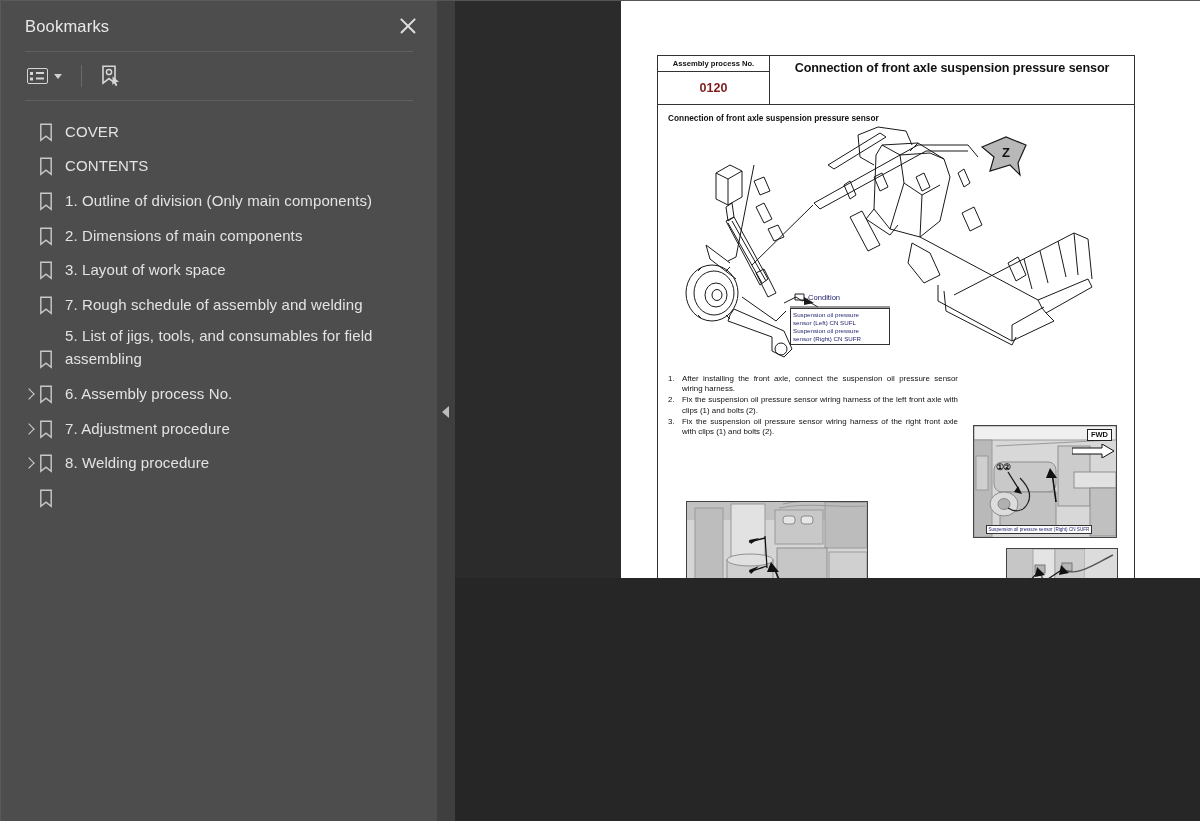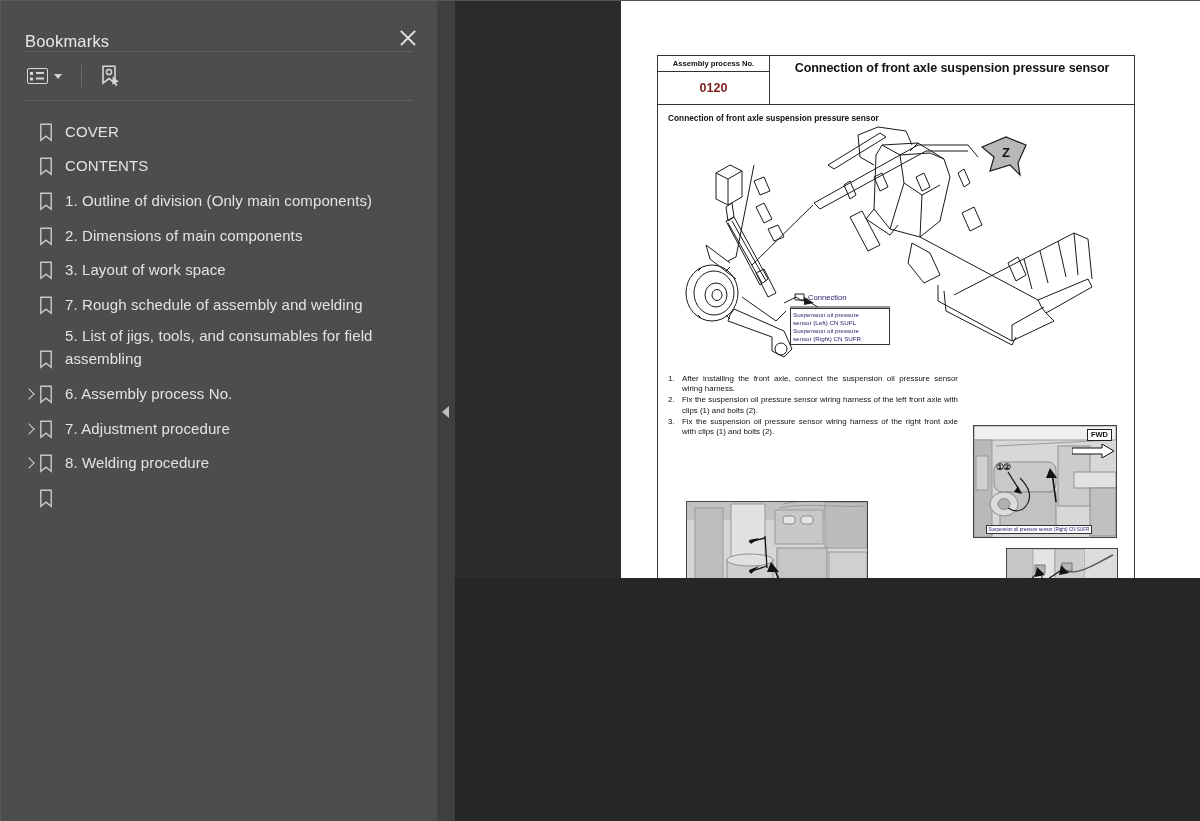--- a/index.html
+++ b/index.html
@@ -12,21 +12,21 @@
 
   
   .sidebar {
     width: 437px; height: 821px; background: #4d4d4d;
     border-top: 1px solid #5a5a5a;
     border-left: 1px solid #5a5a5a;
     position: relative; flex: 0 0 437px;
     display: flex; flex-direction: column;
   }
   .sb-header {
-    height: 50px; display: flex; align-items: flex-end;
+    height: 50px; display: flex; align-items: center;
     padding: 0 16px 0 24px; position: relative;
   }
   .sb-title {
     color: #e8e8e8; font-size: 16.5px; letter-spacing: .2px;
     flex: 1 1 auto;
   }
   .sb-close {
     width: 26px; height: 26px; position: relative; cursor: pointer;
     flex: 0 0 26px;
   }
@@ -465,21 +465,21 @@
               <polygon points="136,172 146,178 136,180" fill="#1a1a1a"></polygon>
             </svg>
 
             <div class="z-arrow">
               <svg width="56" height="48" viewBox="0 0 56 48">
                 <path d="M6 14 L30 4 L50 12 L42 30 L44 42 L34 32 L14 38 L18 24 Z" fill="#b8b8b8" stroke="#1a1a1a" stroke-width="1.2"></path>
                 <text x="30" y="24" font-family="Liberation Sans, sans-serif" font-size="13" font-weight="bold" fill="#111" text-anchor="middle">Z</text>
               </svg>
             </div>
 
-            <div class="conn-lbl">Connection</div>
+            <div class="conn-lbl">Condition</div>
             <div class="conn-box">
               <div>Suspension oil pressure</div>
               <div>sensor (Left) CN SUFL</div>
               <div>Suspension oil pressure</div>
               <div>sensor (Right) CN SUFR</div>
             </div>
           </div>
 
           <div class="steps">
             <div class="step">

